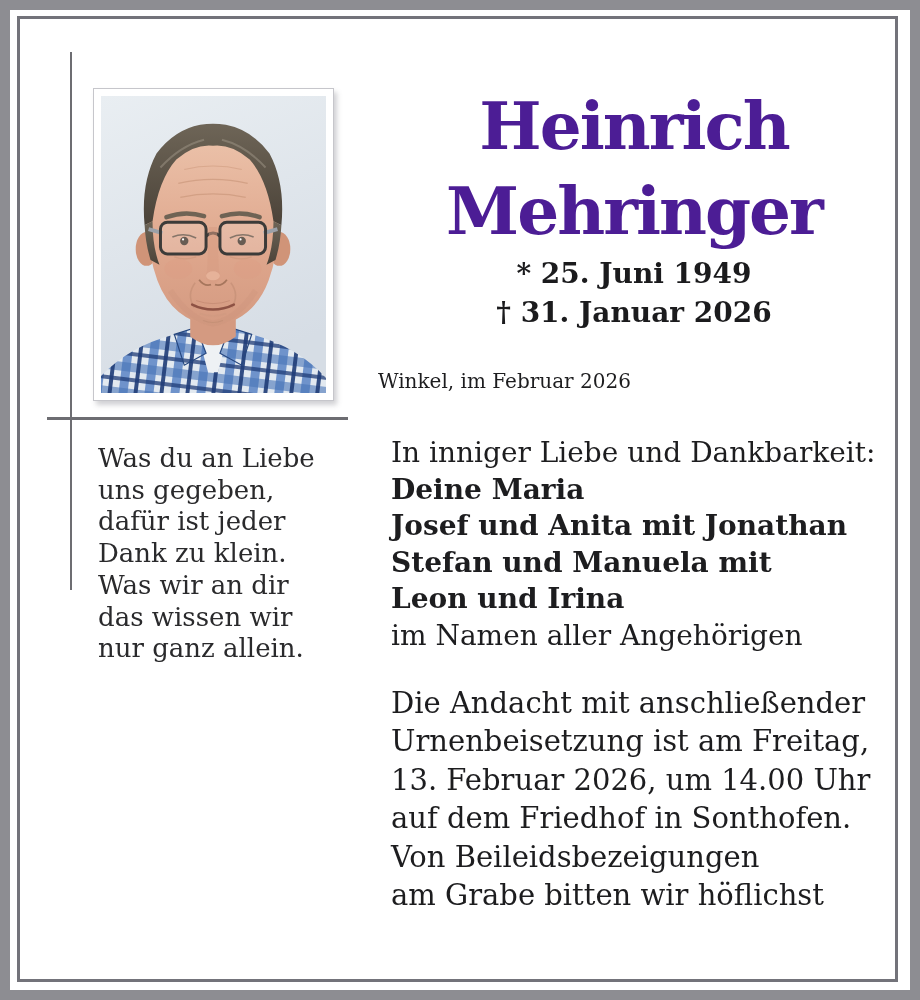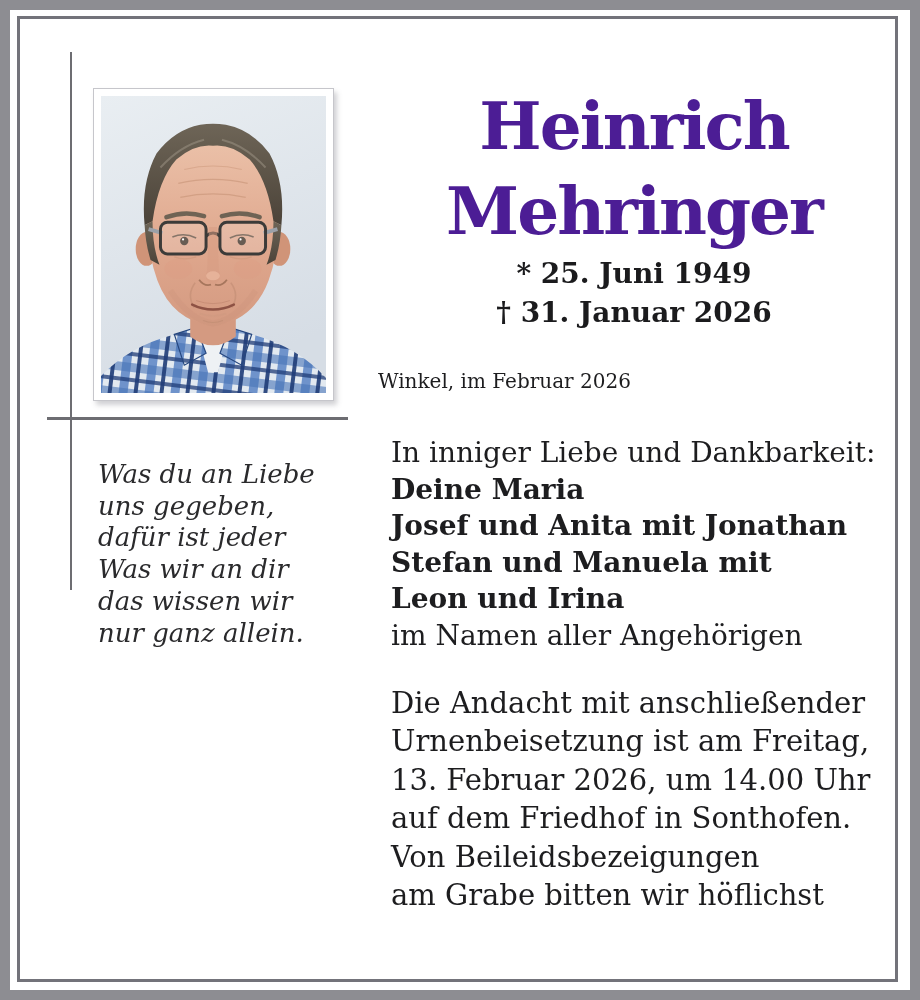--- a/index.html
+++ b/index.html
@@ -62,24 +62,22 @@
     position: absolute; left: 391px; top: 435px;
     font-size: 28px; line-height: 36.5px;
   }
   .family-block .bold { font-weight: bold; }
   .ceremony-block {
     position: absolute; left: 391px; top: 684px;
     font-size: 29px; line-height: 38.4px;
   }
   .poem-block {
     position: absolute; left: 98px; top: 443px;
-    font-style: italic;
     font-size: 26px; line-height: 31.7px;
     color: #2a2a2c;
-    margin-top: 16px;
   }
 </style>
 </head>
 <body>
 
 <div class="outer-band"></div>
 <div class="inner-frame"></div>
 <div class="rule-v"></div>
 <div class="rule-h"></div>
 
@@ -196,16 +194,17 @@
   <div>13. Februar 2026, um 14.00 Uhr</div>
   <div>auf dem Friedhof in Sonthofen.</div>
   <div>Von Beileidsbezeigungen</div>
   <div>am Grabe bitten wir höflichst</div>
 </div>
 
 <div class="poem-block">
   <div>Was du an Liebe</div>
   <div>uns gegeben,</div>
   <div>dafür ist jeder</div>
+  <div>Dank zu klein.</div>
   <div>Was wir an dir</div>
   <div>das wissen wir</div>
   <div>nur ganz allein.</div>
 </div>
 
 </body></html>

